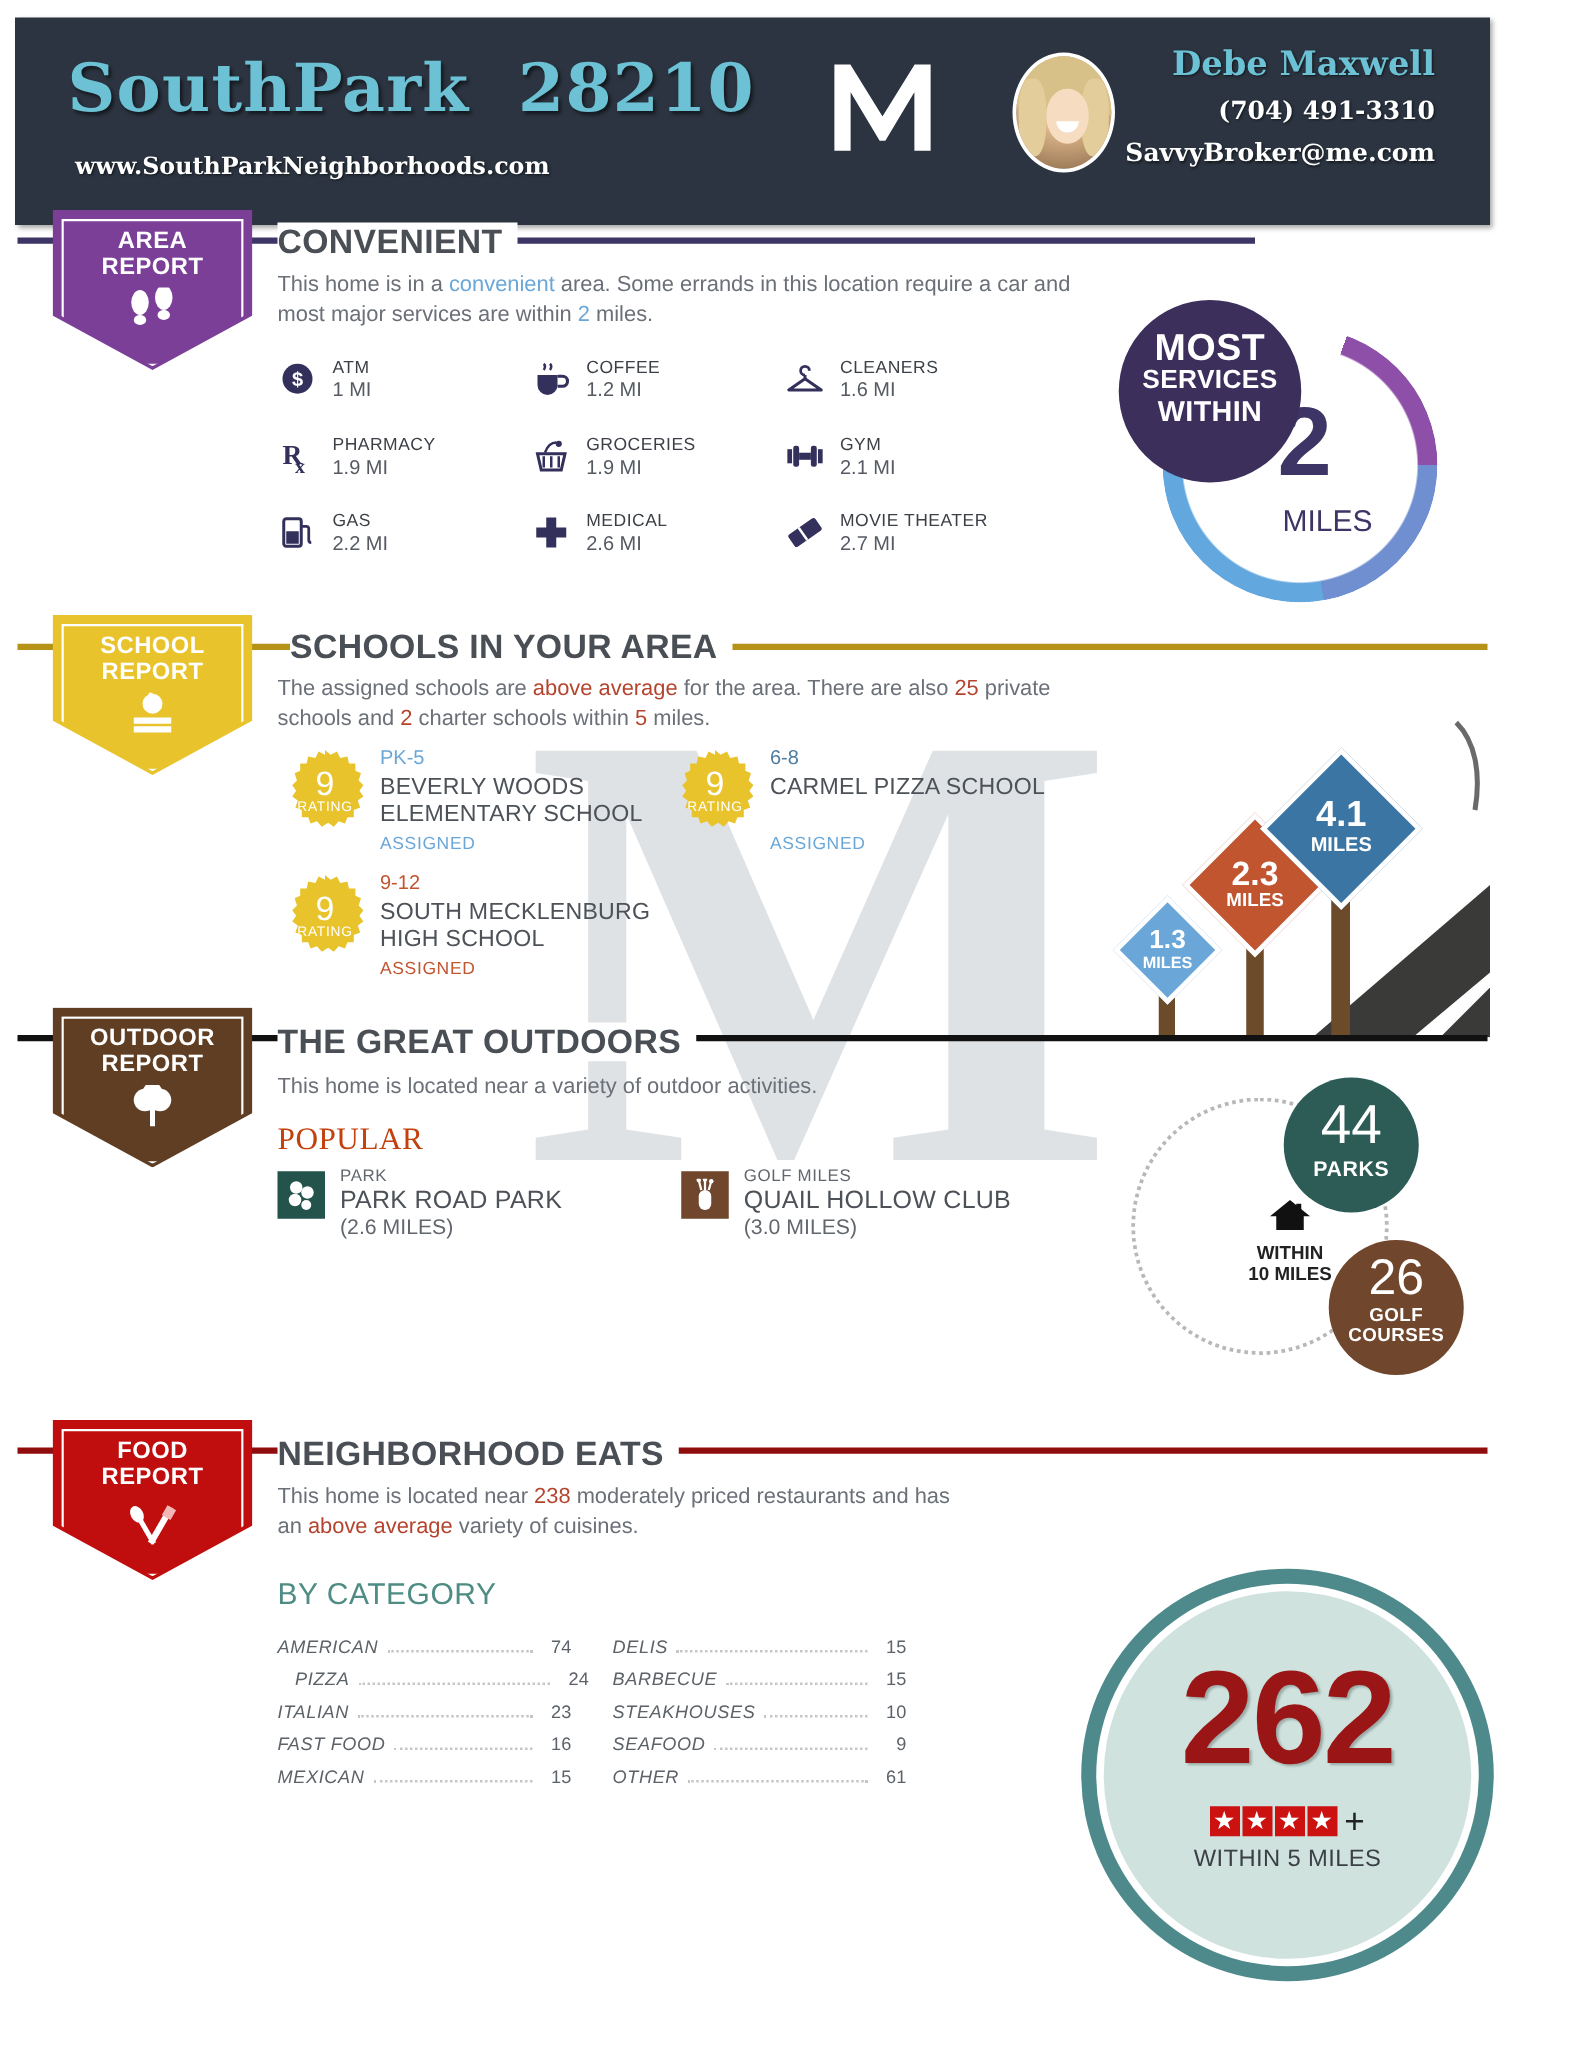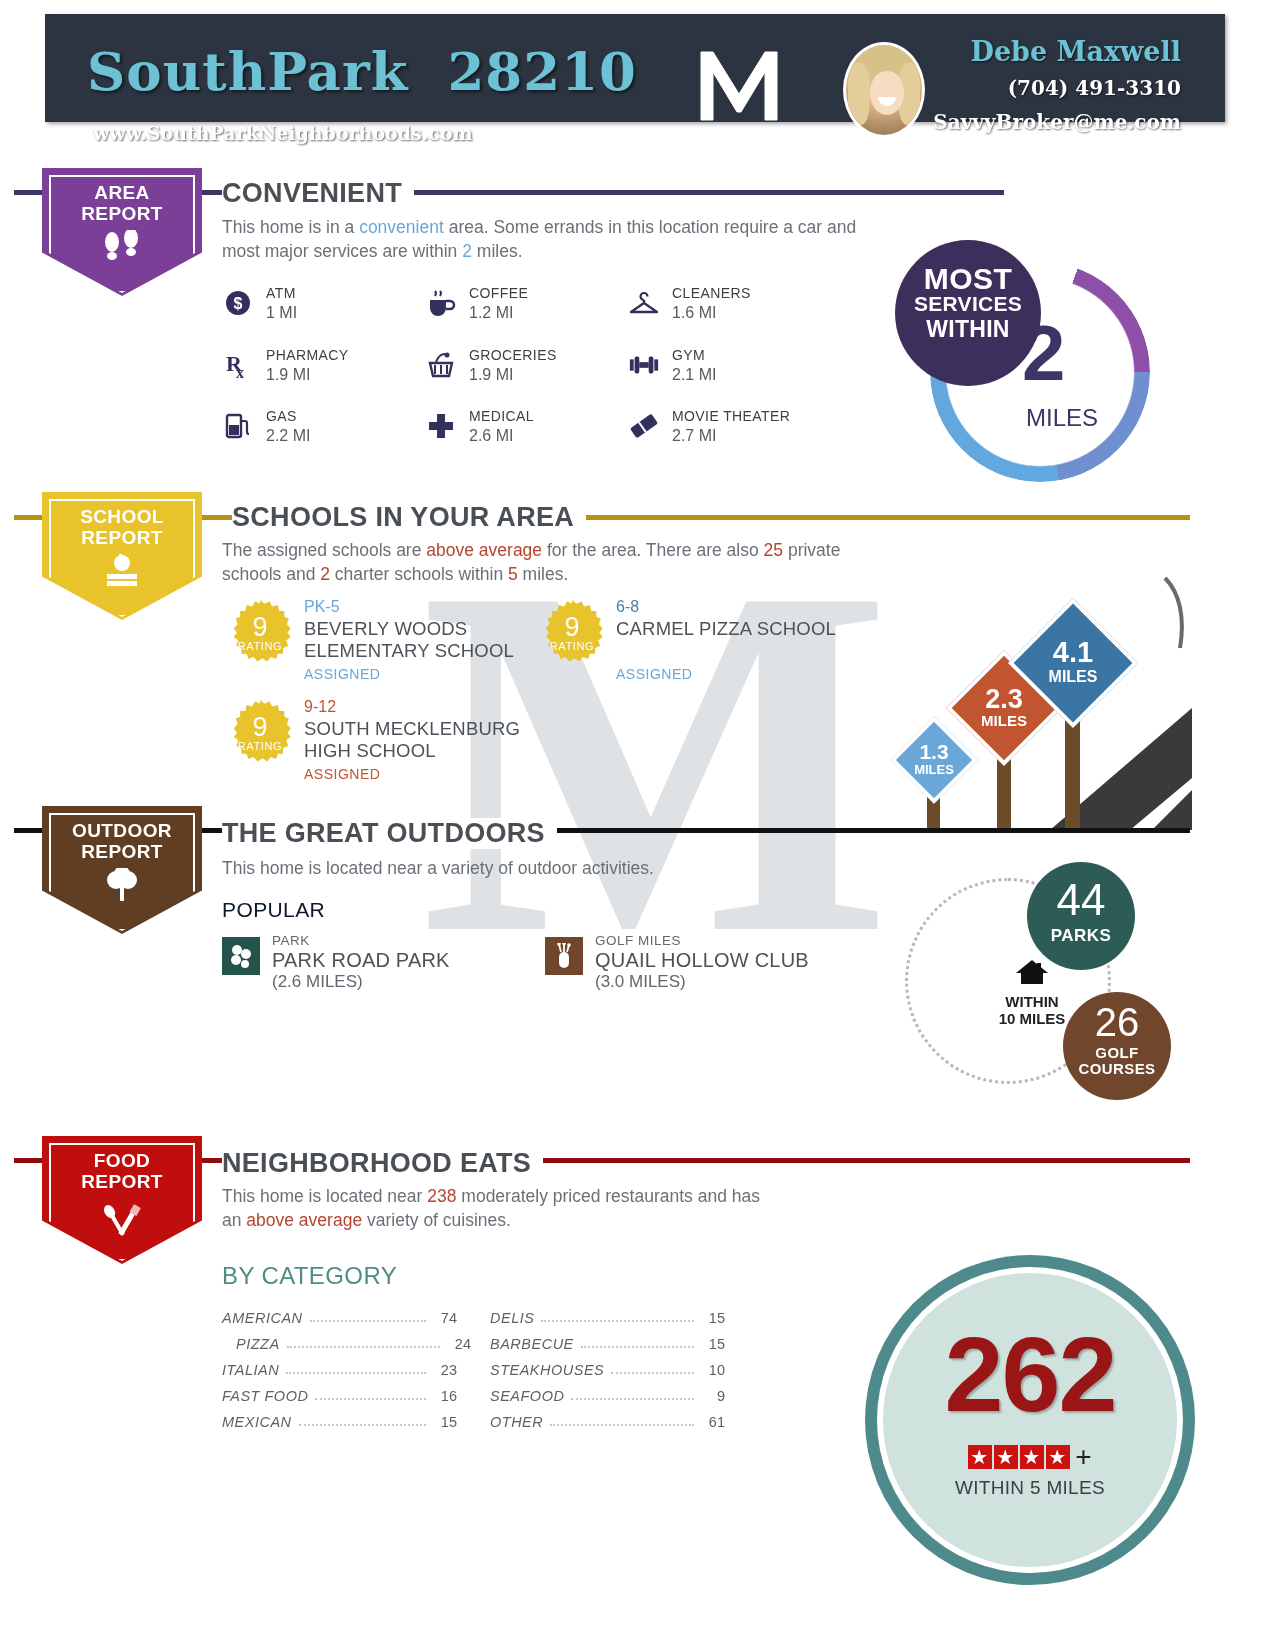--- a/index.html
+++ b/index.html
@@ -9,24 +9,23 @@
   body {
     width: 1275px; height: 1650px;
     font-family: "Liberation Sans", sans-serif;
     position: relative;
     overflow: hidden;
   }
   .page { position: relative; width: 1275px; height: 1650px; background:#fff; }
 
   
   .header {
-    position: absolute; left: 12px; top: 14px; width: 1180px; height: 108px;
+    position: absolute; left: 12px; top: 14px; width: 1180px; height: 166px;
     background: #2b3440;
     box-shadow: 2px 2px 4px rgba(0,0,0,.35);
-    margin-left: 33px;
   }
   .hdr-title {
     position:absolute; left: 42px; top: 26px;
     font-family: "DejaVu Serif", serif; font-weight: 700;
     font-size: 53px; color: #6cc2d4; letter-spacing: 1px;
     text-shadow: 2px 2px 3px rgba(0,0,0,.55);
     white-space: pre;
   }
   .hdr-url {
     position:absolute; left: 48px; top: 108px;
@@ -492,21 +491,21 @@
           <circle cx="26" cy="12" r="9" fill="#fff"></circle>
           <circle cx="20" cy="6" r="8" fill="#fff"></circle>
         <rect x="18" y="16" width="4" height="17" fill="#fff"></rect>
       </svg>
     </div>
   </div>
 
   <div class="sec-title" style="left:222px; top:818px; background:#fff; padding-right:12px;">THE GREAT OUTDOORS</div>
   <div class="sec-desc" style="left:222px; top:856px;">This home is located near a variety of outdoor activities.</div>
 
-  <div style="position:absolute; left:222px; top:898px; font-size:21px; color:#0f172a; letter-spacing:.4px;">POPULAR</div>
+  <div style="position:absolute; left:222px; top:898px; font-size:25px; color:#c2410c; letter-spacing:.4px;font-family:Liberation Serif, serif;">POPULAR</div>
 
   <div class="pop-item" style="left:222px; top:935px; width:340px;">
     <div class="sq" style="background:#24534c;">
       <svg width="26" height="26" viewBox="0 0 26 26">
           <circle cx="9" cy="7" r="5" fill="#fff"></circle>
           <circle cx="18" cy="11" r="5" fill="#fff"></circle>
           <circle cx="8" cy="17" r="5" fill="#fff"></circle>
           <circle cx="17" cy="21" r="4" fill="#fff"></circle>
         </svg>
     </div>

